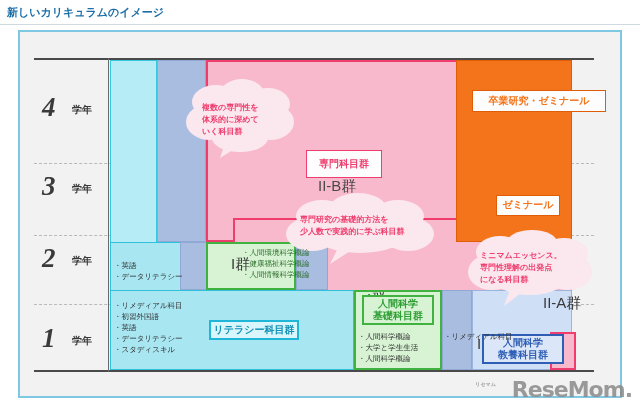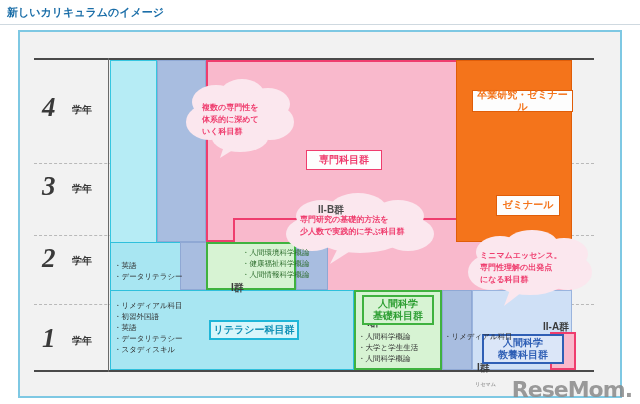--- a/index.html
+++ b/index.html
@@ -100,23 +100,22 @@
     background:#d8f6fb;border:2px solid #1fb6d8;color:#0f90b5;font-size:10px;
   }
   .lbl-green{
     background:#d7f3d3;border:2px solid #3fb23f;color:#2f9f34;font-size:10px;
   }
   .lbl-blue{
     background:#dbe6f8;border:2px solid #2f5fb5;color:#2f5fb5;font-size:10px;
   }
 
   .grp-tag{
-    position:absolute;font-size:10px;font-weight:bold;color:#3a3a3a;
+    position:absolute;font-size:15px;font-weight:normal;color:#3a3a3a;
     white-space:nowrap;
-    margin-top:26px;
   }
   .grp-tag.pinky{color:#4a4a4a;}
 
   
   .bul{
     position:absolute;font-size:7.5px;line-height:11px;
     color:#2f2f2f;white-space:nowrap;
   }
   .bul.green{color:#2b6b2b;margin-left:32px;}
   .bul div::before{content:"・";}
@@ -243,24 +242,24 @@
             <ellipse cx="30" cy="42" rx="26" ry="17"></ellipse>
             <ellipse cx="78" cy="42" rx="46" ry="19"></ellipse>
             <ellipse cx="126" cy="42" rx="26" ry="17"></ellipse>
             <polygon points="56,56 48,72 70,58"></polygon>
           </g>
         </svg>
         <div class="btxt" style="left:18px;top:22px;width:146px;">専門研究の基礎的方法を
 少人数で実践的に学ぶ科目群</div>
       </div>
 
-      <div class="lblbox lbl-pink" style="left:286px;top:118px;width:76px;height:20px;">専門科目群</div>
+      <div class="lblbox lbl-pink" style="left:286px;top:118px;width:76px;height:28px;">専門科目群</div>
       <div class="grp-tag pinky" style="left:298px;top:145px;">II-B群</div>
 
-      <div class="lblbox lbl-orange" style="left:452px;top:58px;width:101px;height:22px;">卒業研究・ゼミナール</div>
+      <div class="lblbox lbl-orange" style="left:452px;top:58px;width:134px;height:22px;">卒業研究・ゼミナール</div>
       <div class="lblbox lbl-orange" style="left:476px;top:163px;width:64px;height:21px;">ゼミナール</div>
 
       <div class="grp-tag" style="left:211px;top:223px;">I群</div>
       <div class="grp-tag" style="left:347px;top:258px;">I群</div>
       <div class="grp-tag" style="left:457px;top:303px;">I群</div>
       <div class="grp-tag" style="left:523px;top:262px;">II-A群</div>
 
       <div class="lblbox lbl-cyan" style="left:189px;top:288px;width:90px;height:20px;">リテラシー科目群</div>
 
       <div class="lblbox lbl-green" style="left:342px;top:263px;width:72px;height:30px;">人間科学

